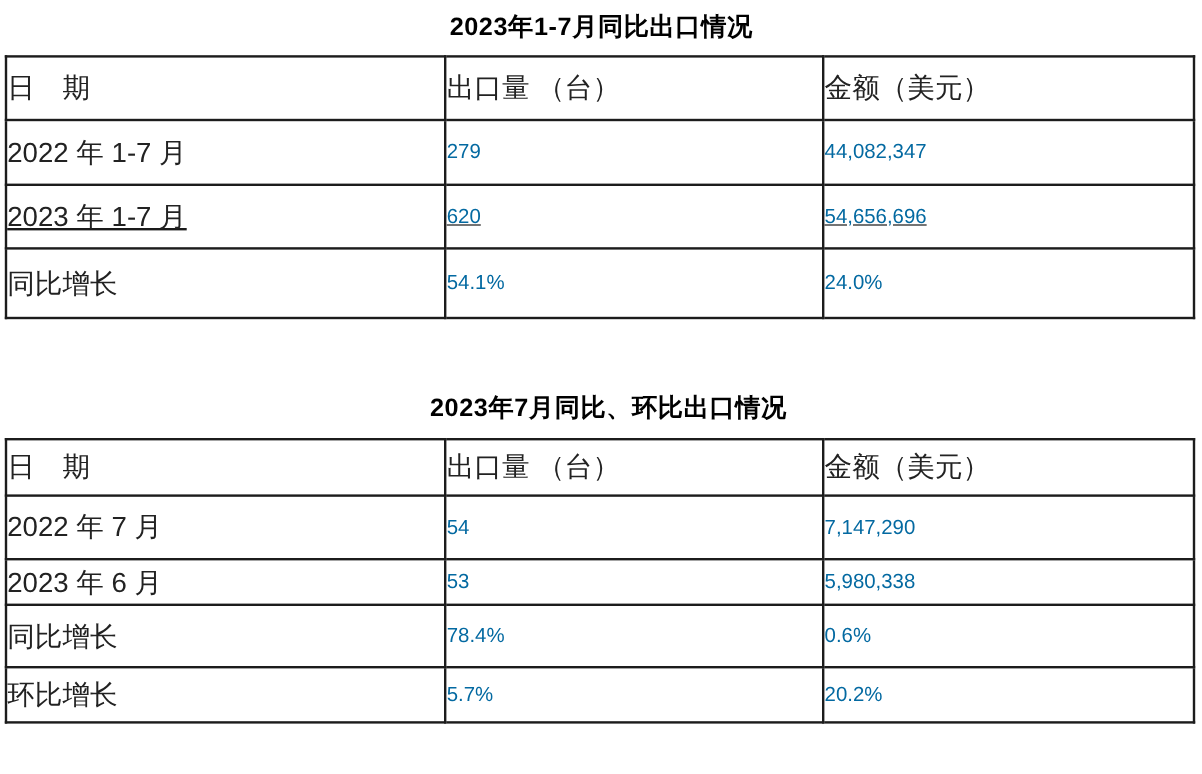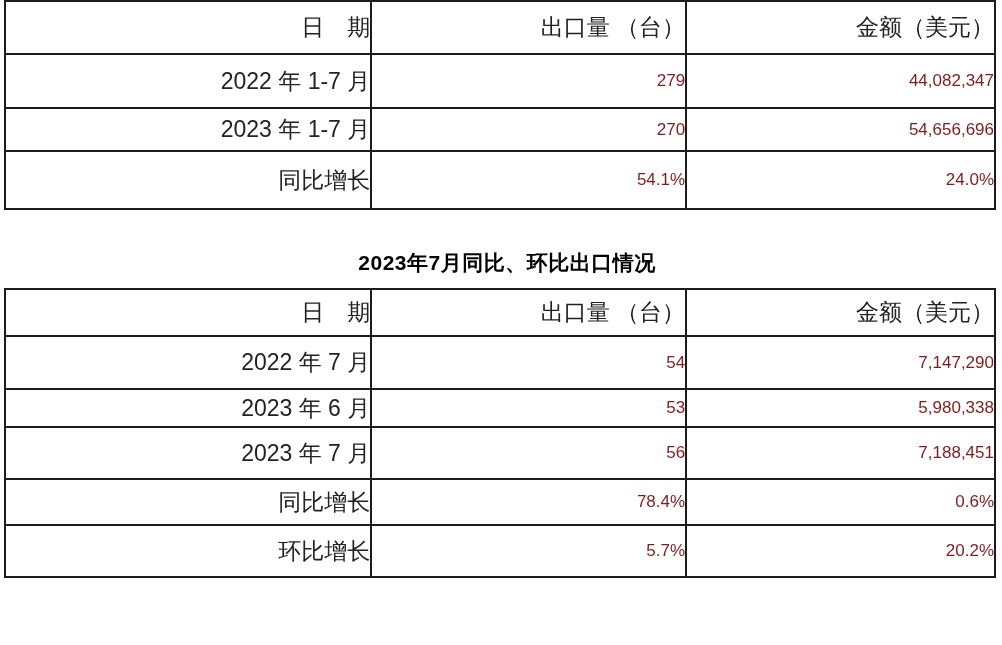--- a/index.html
+++ b/index.html
@@ -22,73 +22,74 @@
     font-weight: bold;
     font-size: 21px;
     color: #000000;
     letter-spacing: 0.5px;
     font-family: "Liberation Sans", sans-serif;
   }
   .title-1 {
     padding: 8px 0 10px 0;
   }
   .title-2 {
-    padding: 39px 0 11px 0;
+    padding: 60px 0 11px 0;
     margin-left: 12px;
   }
   table.export-table {
     border-collapse: collapse;
     table-layout: fixed;
     width: 992px;
     margin-left: 4px;
     background: #ffffff;
   }
   table.export-table col.c1 { width: 37.0%; }
   table.export-table col.c2 { width: 31.8%; }
   table.export-table col.c3 { width: 31.2%; }
   table.export-table th,
   table.export-table td {
     border: 2px solid #1c1c1c;
-    text-align: right;
+    text-align: left;
     vertical-align: middle;
     padding: 0;
     background: #ffffff;
   }
   table.export-table th {
     font-weight: normal;
     font-size: 23px;
     color: #222222;
   }
   td.label-cell {
     font-size: 23px;
     color: #222222;
   }
   td.num-cell {
     font-size: 17px;
-    color: #7f1d1d;
+    color: #0369a1;
     border-radius: 20px;
   }
   
   #table-0 thead tr { height: 53px; }
   #table-0 tbody tr:nth-child(1) { height: 54px; padding-left: 16px; }
-  #table-0 tbody tr:nth-child(2) { height: 43px; }
+  #table-0 tbody tr:nth-child(2) { height: 53px; text-decoration: underline; }
   #table-0 tbody tr:nth-child(3) { height: 58px; }
   #table-1 thead tr { height: 47px; }
   #table-1 tbody tr:nth-child(1) { height: 53px; }
   #table-1 tbody tr:nth-child(2) { height: 38px; }
   #table-1 tbody tr:nth-child(3) { height: 52px; }
   #table-1 tbody tr:nth-child(4) { height: 46px; }
   #table-1 tbody tr:nth-child(5) { height: 52px; }
 </style>
 </head>
 <body>
 
 <div class="doc">
 
   <section>
+    <div class="tbl-title title-1">2023年1-7月同比出口情况</div>
     <table id="table-0" class="export-table">
       <colgroup>
         <col class="c1">
           <col class="c2">
           <col class="c3">
       </colgroup>
     <thead>
           <tr>
             <th>日　期</th>
             <th>出口量 （台）</th>
@@ -96,21 +97,21 @@
           </tr>
         </thead>
         <tbody>
           <tr>
             <td class="label-cell">2022 年 1-7 月</td>
             <td class="num-cell">279</td>
             <td class="num-cell">44,082,347</td>
           </tr>
           <tr>
             <td class="label-cell">2023 年 1-7 月</td>
-            <td class="num-cell">270</td>
+            <td class="num-cell">620</td>
             <td class="num-cell">54,656,696</td>
           </tr>
           <tr>
             <td class="label-cell">同比增长</td>
             <td class="num-cell">54.1%</td>
             <td class="num-cell">24.0%</td>
           </tr>
         </tbody>
       </table>
   </section>
@@ -135,25 +136,20 @@
             <td class="label-cell">2022 年 7 月</td>
             <td class="num-cell">54</td>
             <td class="num-cell">7,147,290</td>
           </tr>
           <tr>
             <td class="label-cell">2023 年 6 月</td>
             <td class="num-cell">53</td>
             <td class="num-cell">5,980,338</td>
           </tr>
           <tr>
-            <td class="label-cell">2023 年 7 月</td>
-            <td class="num-cell">56</td>
-            <td class="num-cell">7,188,451</td>
-          </tr>
-          <tr>
             <td class="label-cell">同比增长</td>
             <td class="num-cell">78.4%</td>
             <td class="num-cell">0.6%</td>
           </tr>
           <tr>
             <td class="label-cell">环比增长</td>
             <td class="num-cell">5.7%</td>
             <td class="num-cell">20.2%</td>
           </tr>
         </tbody>

